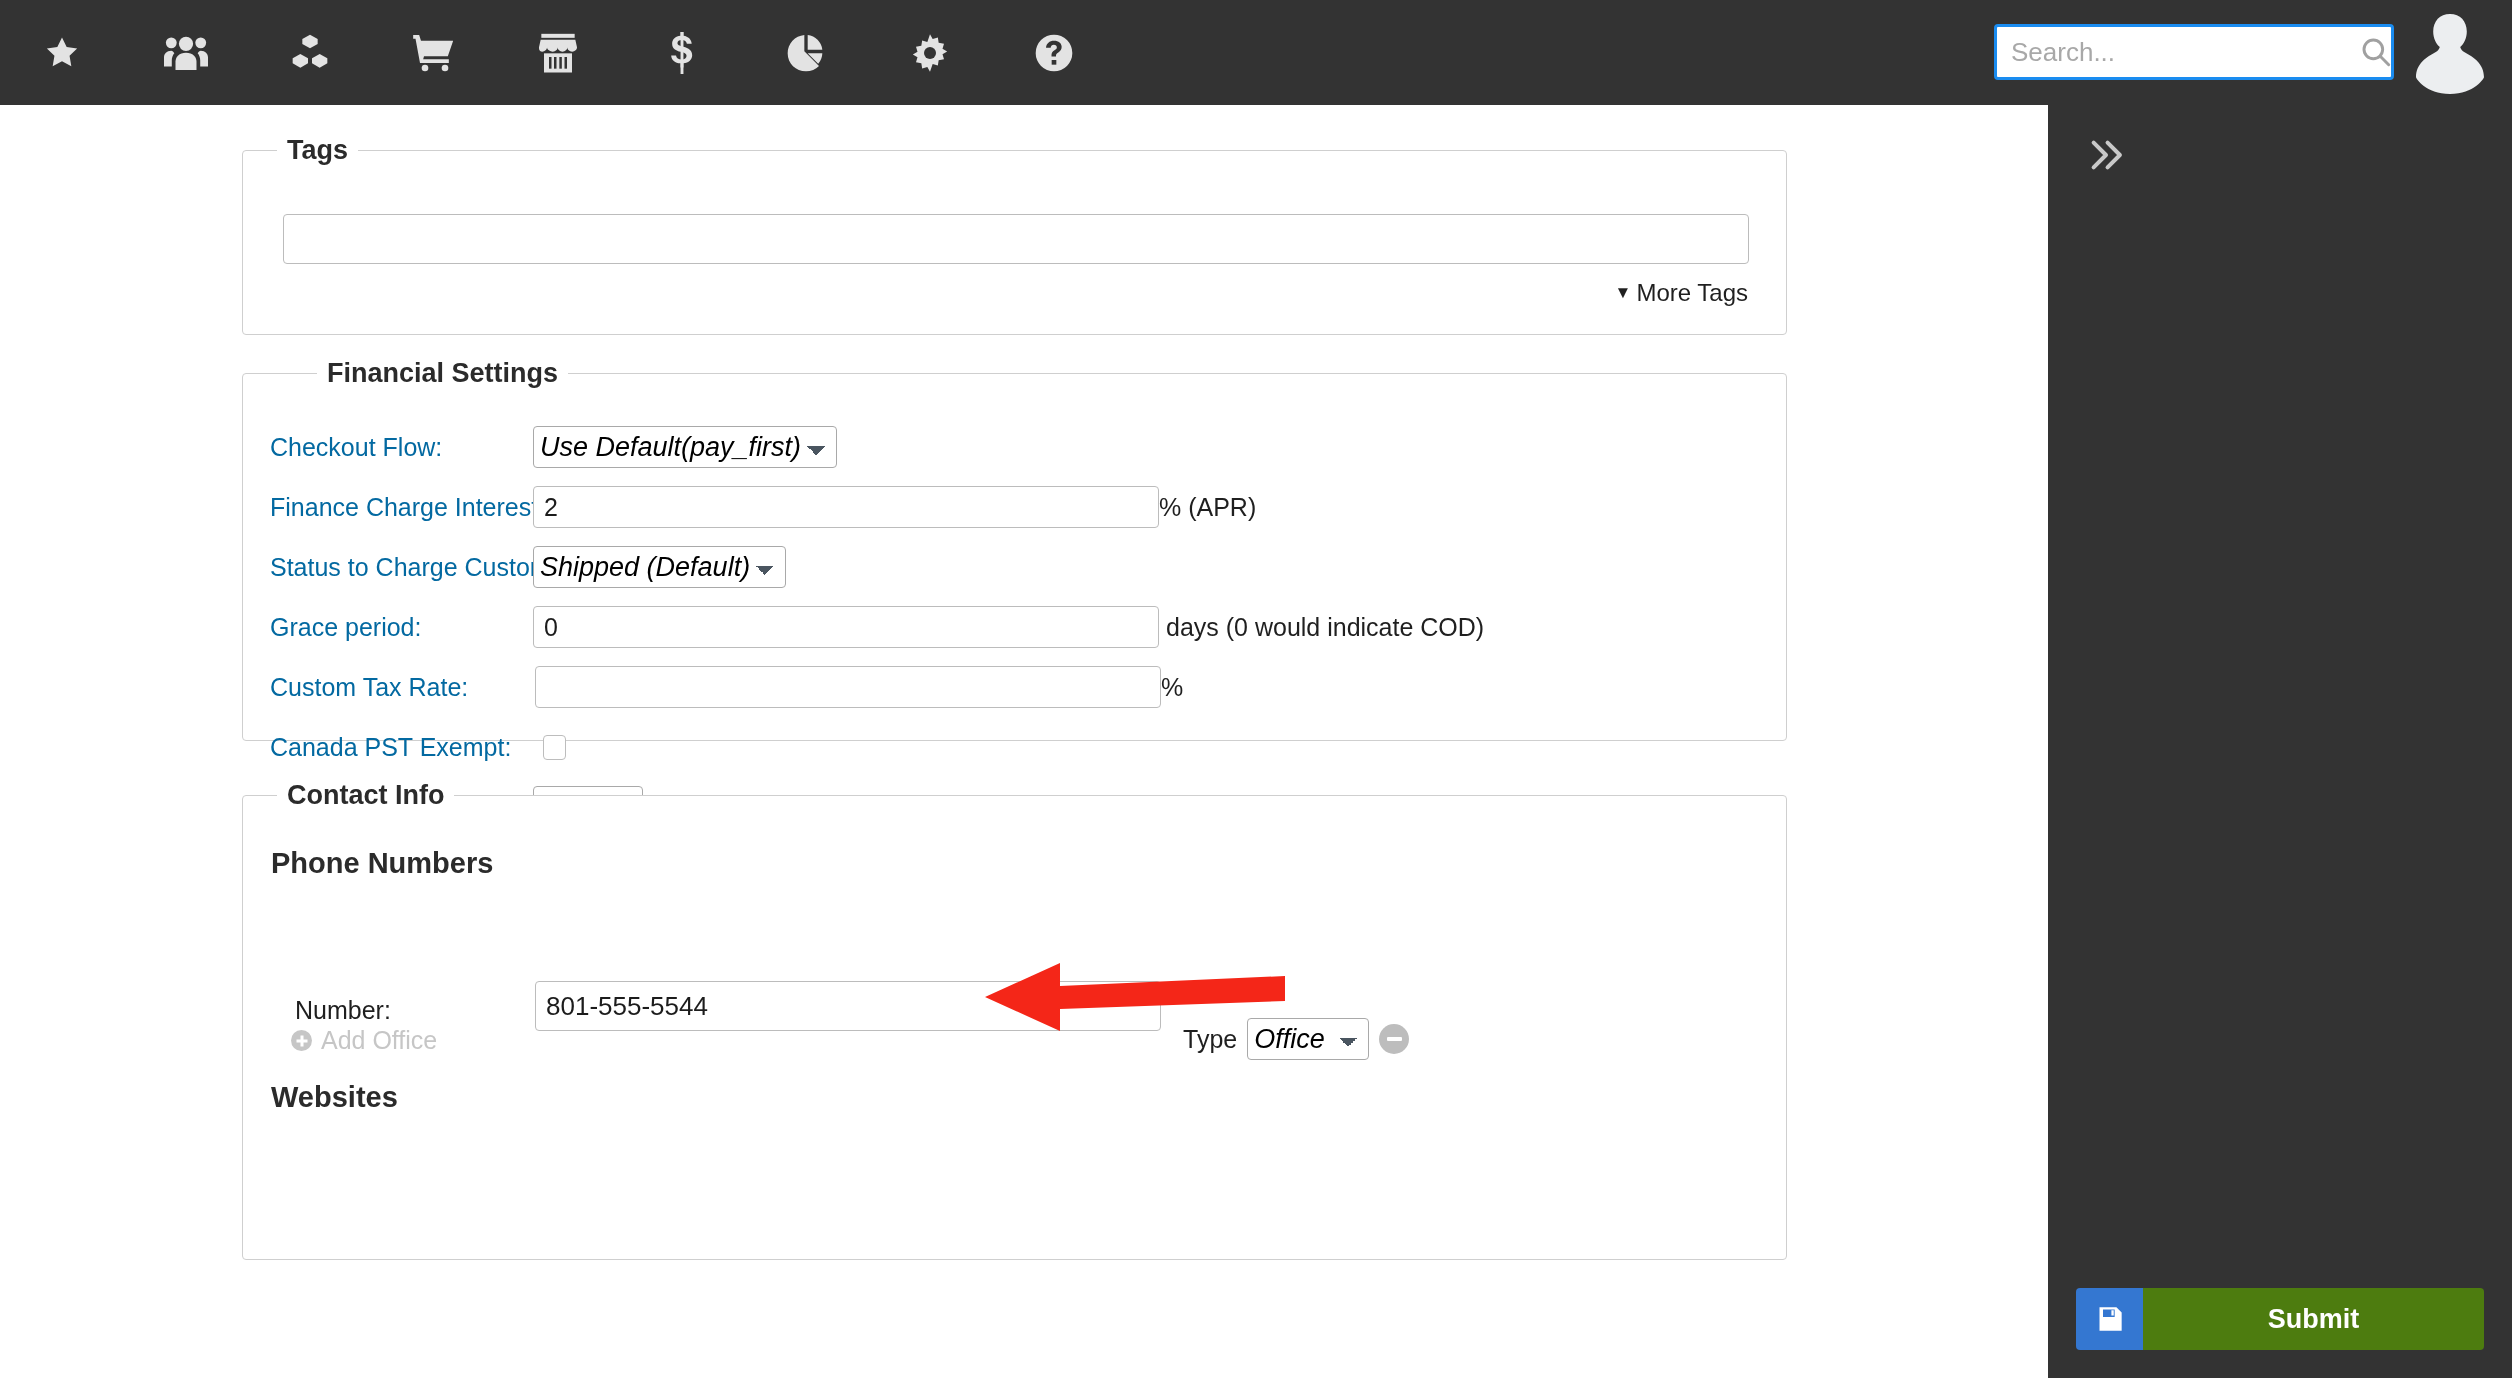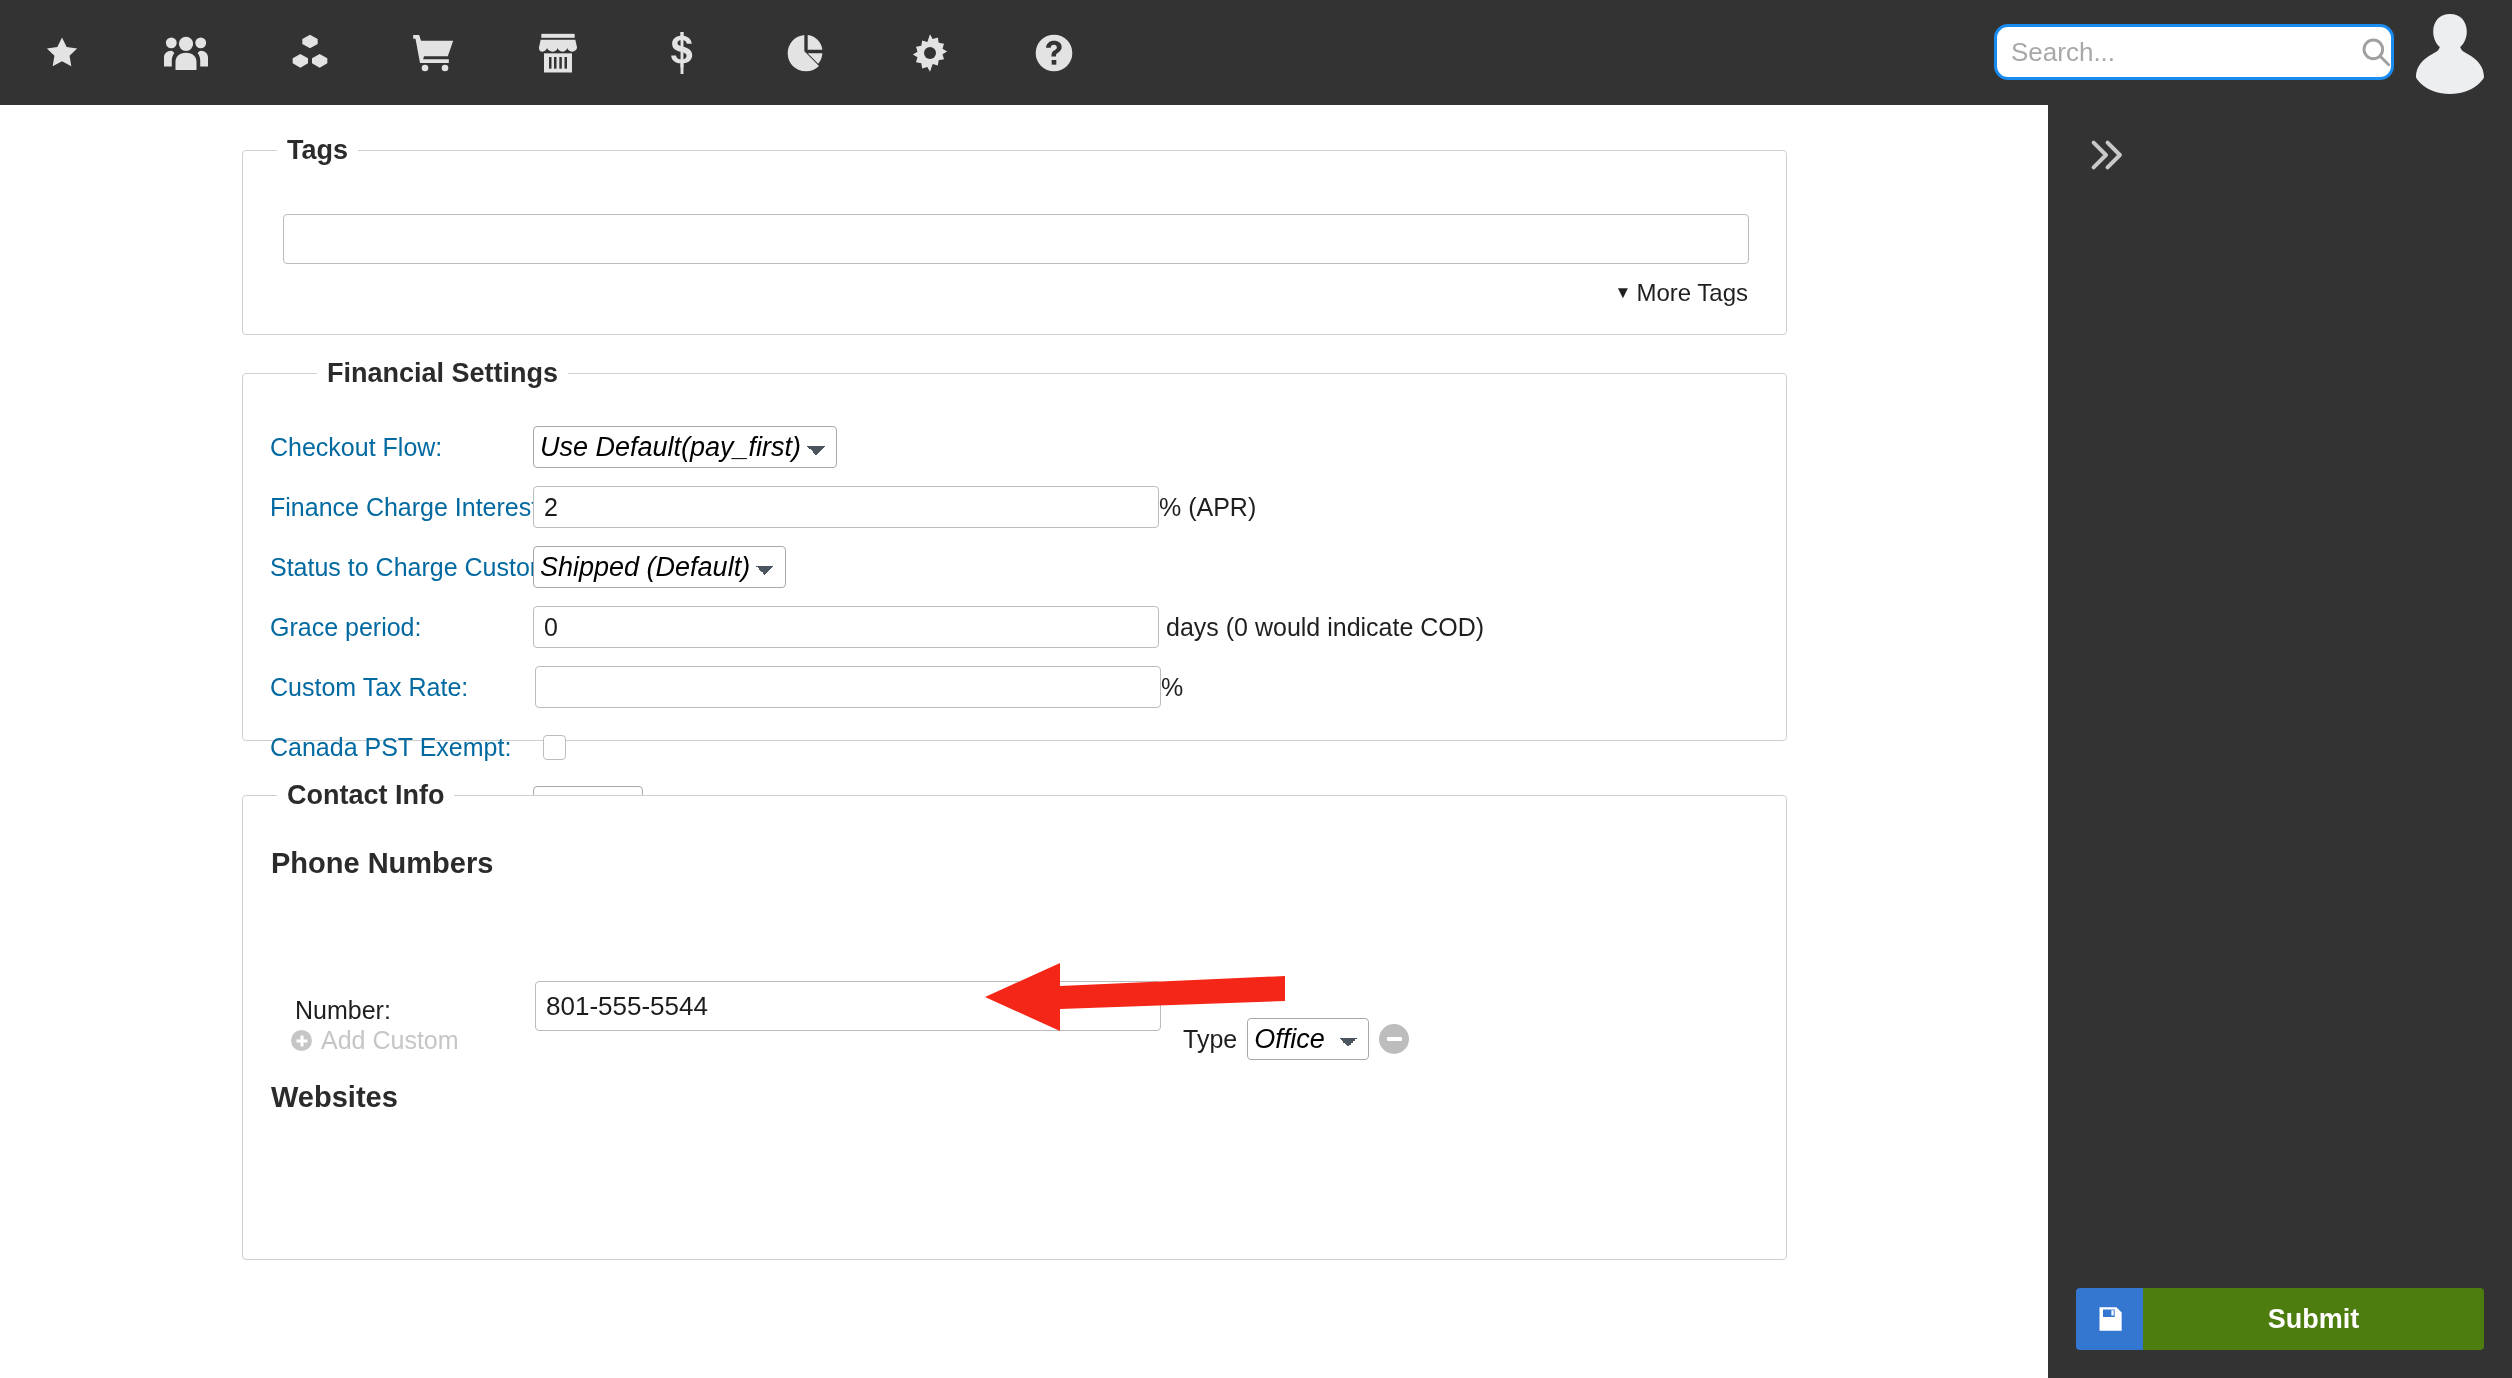--- a/index.html
+++ b/index.html
@@ -48,21 +48,21 @@
   .nav-icon svg { fill: #e3e3e3; display: block; }
 
   #search-wrap {
     position: absolute;
     right: 118px;
     top: 24px;
     width: 400px;
     height: 56px;
     background: #ffffff;
     border: 3px solid #1a8cf0;
-    border-radius: 14px;
+    border-radius: 4px;
     display: flex;
     align-items: center;
   }
   #search-input {
     flex: 1;
     height: 100%;
     border: 0;
     outline: none;
     background: transparent;
     font-family: "Liberation Sans", sans-serif;
@@ -562,21 +562,21 @@
       <input class="txt" id="phone-input" type="text" value="801-555-5544" style="">
 
       <div id="phone-type-wrap">
         <span id="phone-type-label">Type</span>
         <select class="sel" id="phone-type-select"><option>Office</option><option>Mobile</option><option>Home</option><option>Fax</option></select>
         <div id="remove-phone"></div>
       </div>
 
       <div id="add-phone">
         <span class="plus-ico"></span>
-        <span>Add Custom</span>
+        <span>Add Office</span>
       </div>
 
       <div class="subhead" style="top:270px;">Websites</div>
     </fieldset>
 
     <svg id="annot-arrow" viewBox="0 0 300 80">
       <polygon points="0,40 75,6 75,29 300,19 300,44 75,52 75,74" fill="#f42618"></polygon>
     </svg>
 
   </div>

